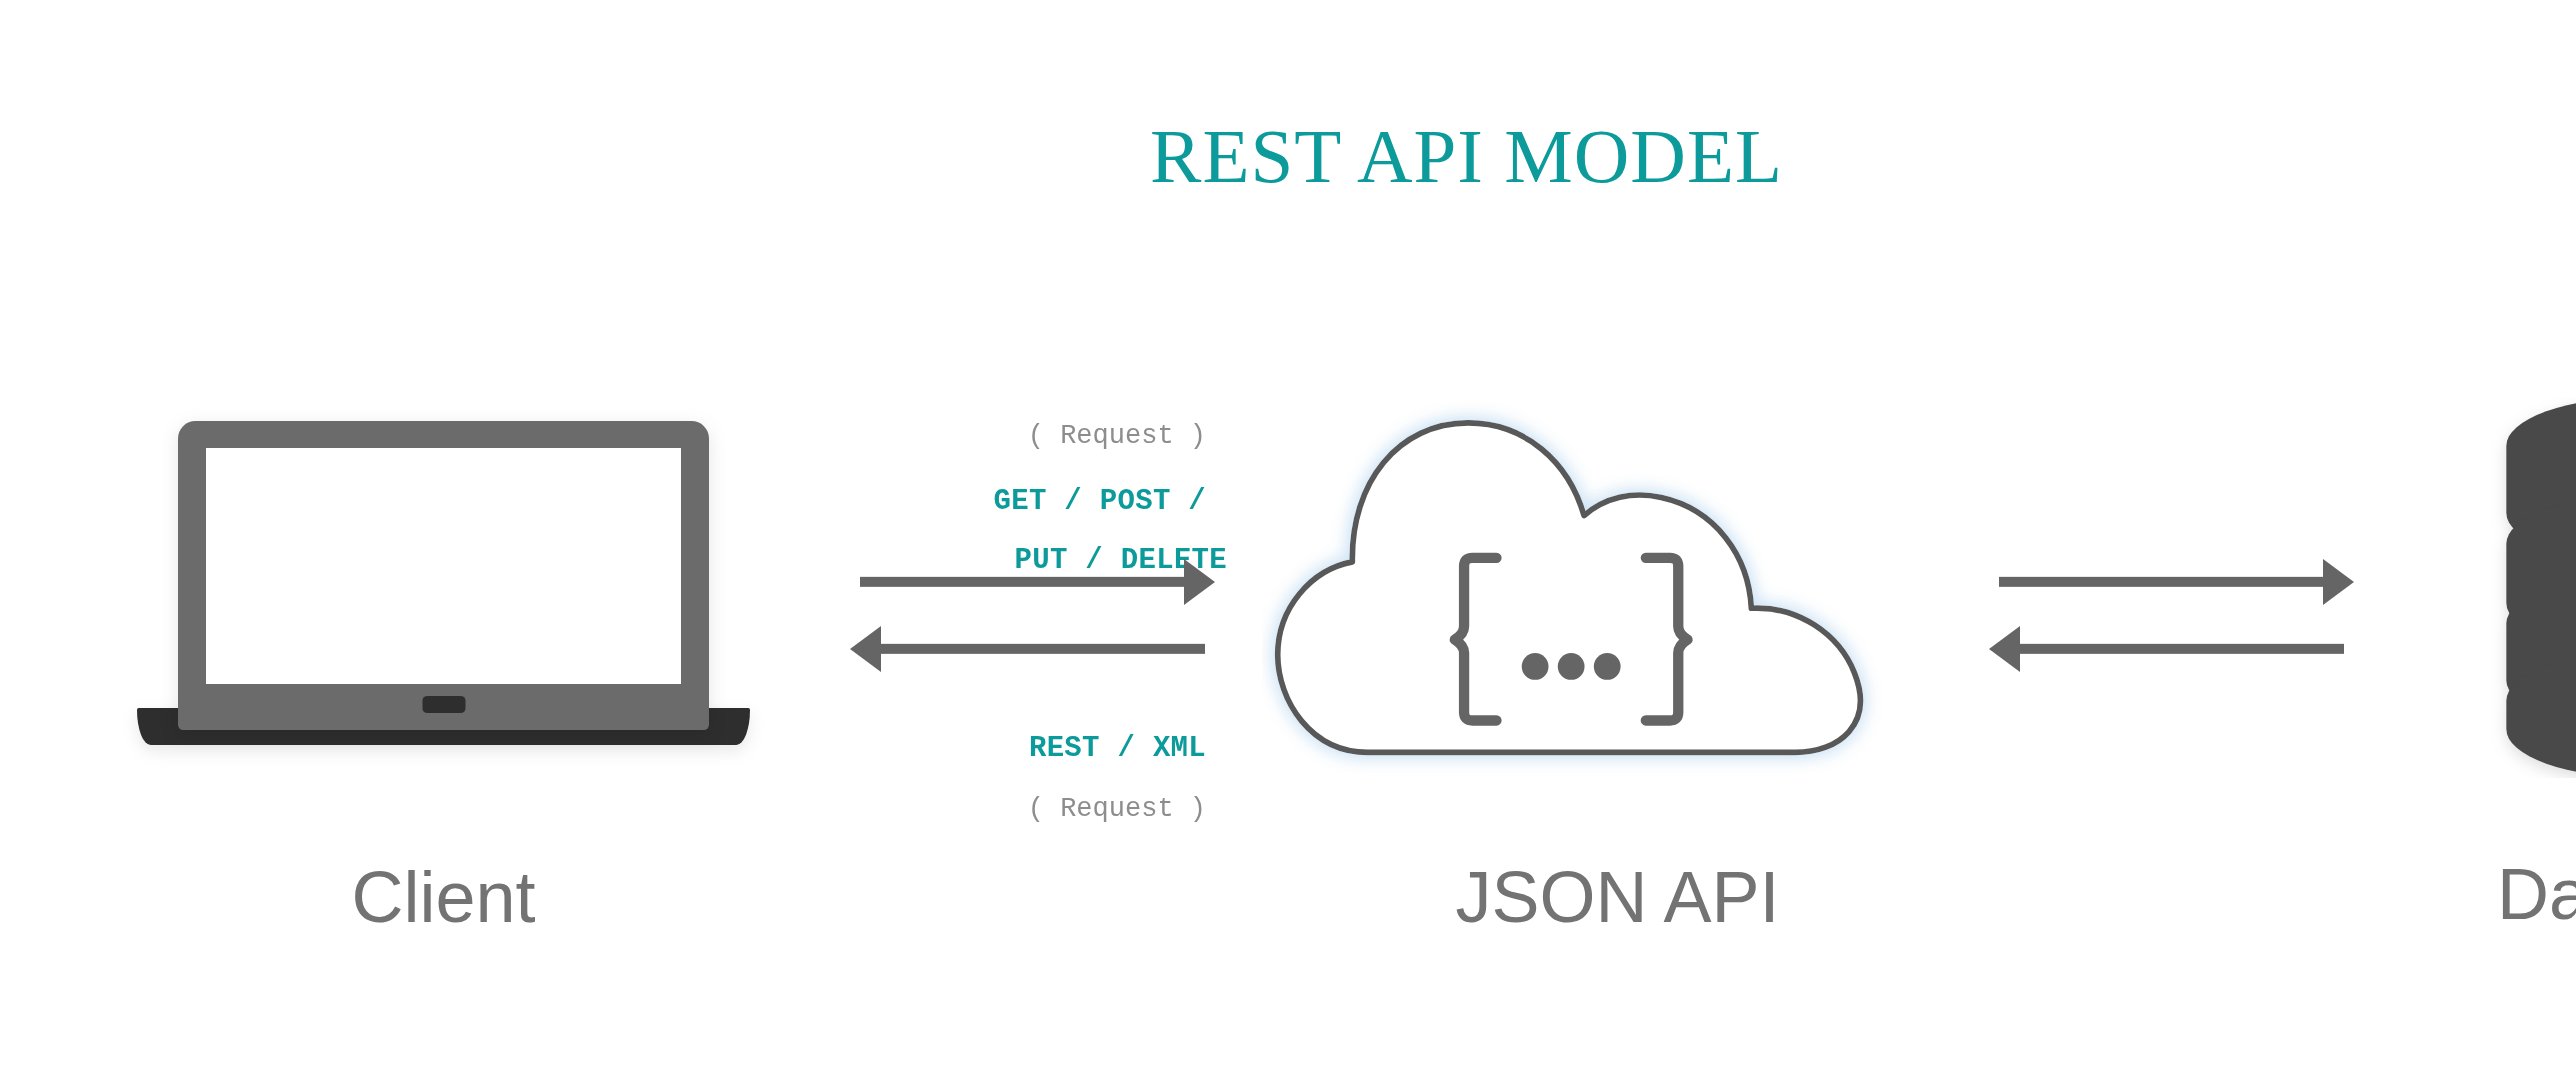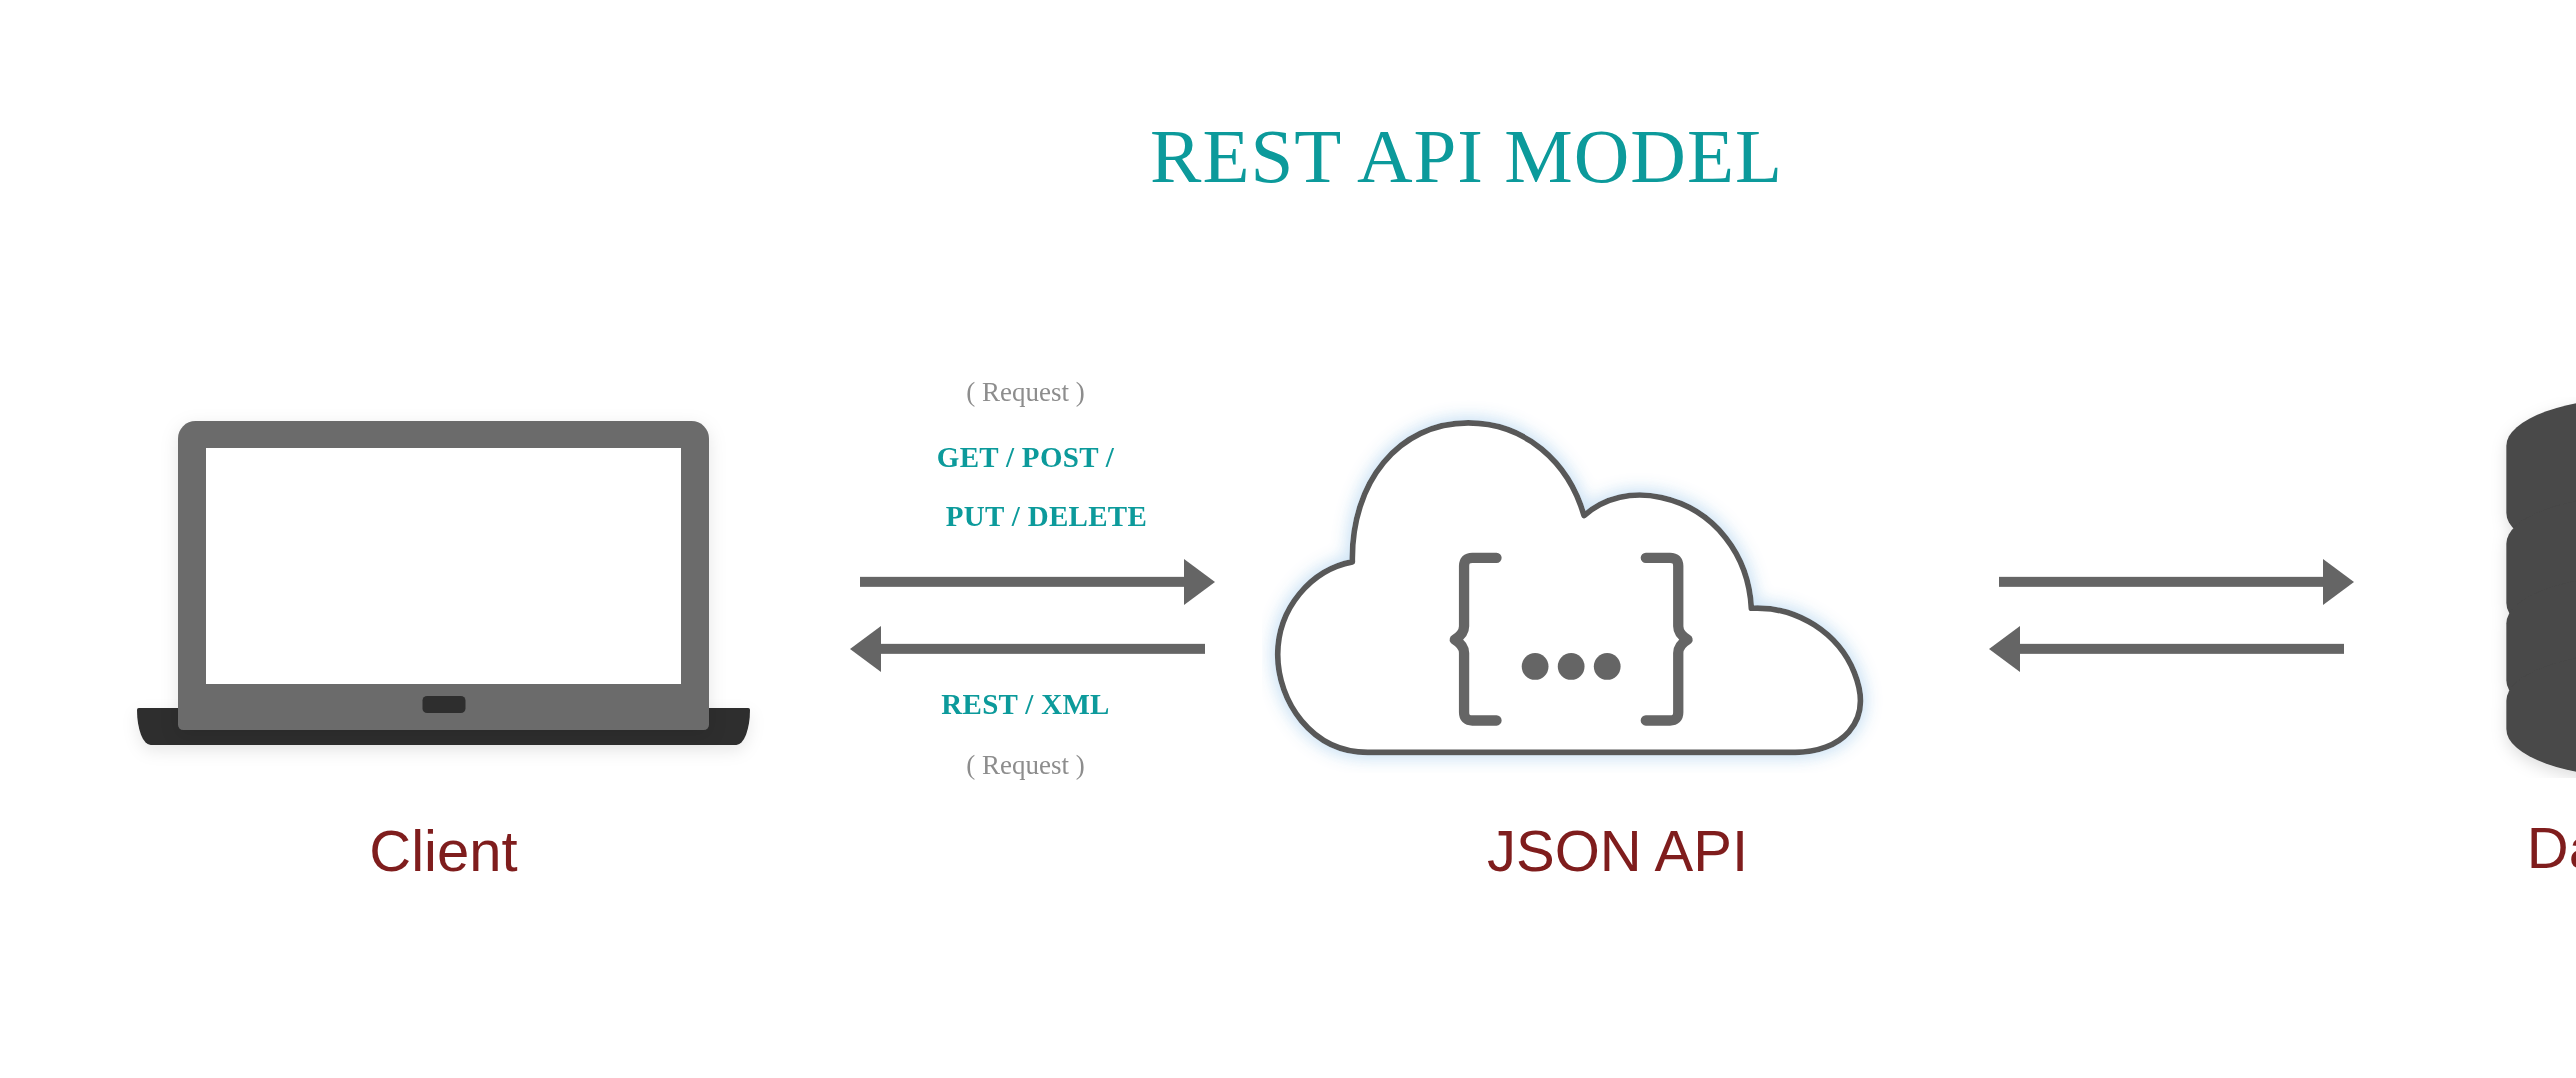--- a/index.html
+++ b/index.html
@@ -28,24 +28,25 @@
     color: #0c9a9b;
     line-height: 1;
     white-space: nowrap;
   }
 
   
   .node-label {
     position: absolute;
     text-align: center;
     font-family: "Liberation Sans", sans-serif;
-    font-size: 58px;
-    color: #7f1d1d;
+    font-size: 72px;
+    color: #737373;
     line-height: 1;
     white-space: nowrap;
+    margin-top: 39px;
   }
 
   
   #client-node {
     position: absolute;
     left: 137px;
     top: 407px;
     width: 613px;
     height: 361px;
   }
@@ -108,24 +109,25 @@
     width: 0;
     height: 0;
     border-top: 23px solid transparent;
     border-bottom: 23px solid transparent;
   }
   .arrow-head.right { border-left: 31px solid #656565; right: 0; }
   .arrow-head.left  { border-right: 31px solid #656565; left: 0; }
 
   .edge-caption {
     position: absolute;
-    text-align: center;
+    text-align: right;
     line-height: 1;
     white-space: nowrap;
-    font-family: Liberation Serif, serif;
+    font-family: Liberation Mono, monospace;
+    margin-top: 44px;
   }
   .caption-muted {
     color: #8d8d8d;
     font-size: 27px;
   }
   .caption-accent {
     color: #0c9a9b;
     font-size: 29px;
     font-weight: bold;
     letter-spacing: 0.3px;

